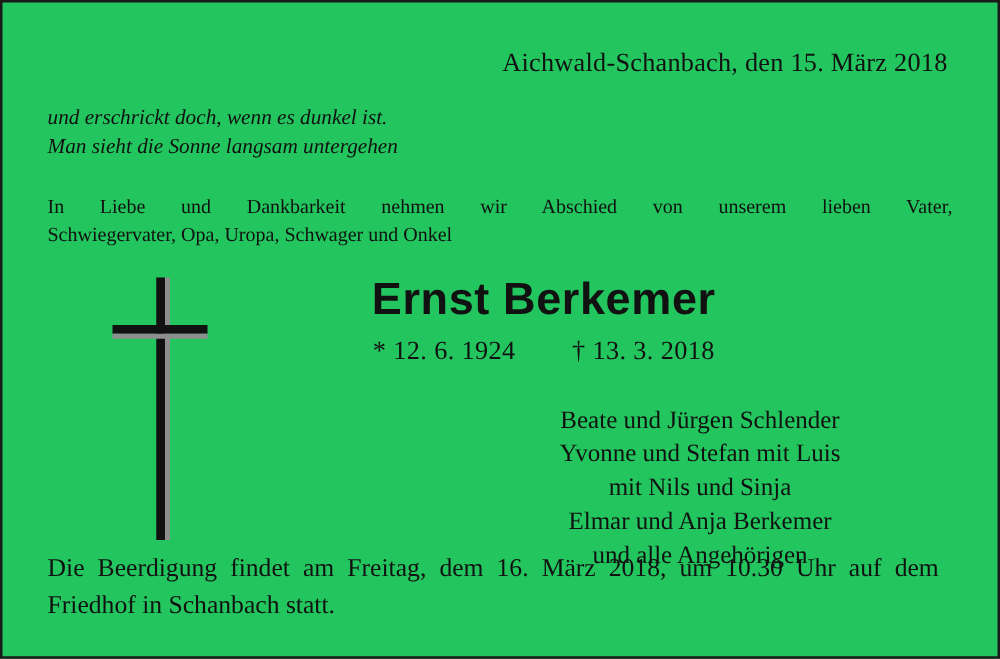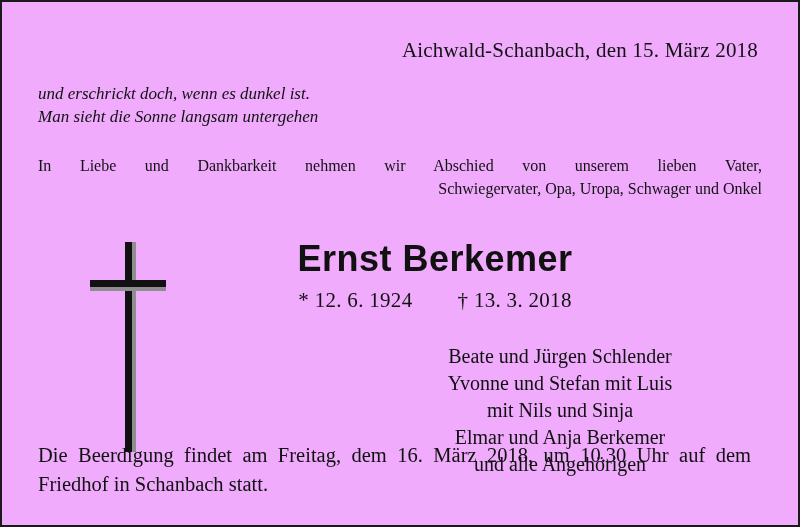--- a/index.html
+++ b/index.html
@@ -13,21 +13,21 @@
     font-family: "Liberation Serif", serif;
     color: #111111;
     overflow: hidden;
   }
   .obituary {
     position: relative;
     box-sizing: border-box;
     width: 800px;
     height: 527px;
     border: 2px solid #1a1a1a;
-    background: #f0abfc;
+    background: #22c55e;
     padding: 26px 36px 0 36px;
   }
   .place-date {
     text-align: right;
     font-size: 21px;
     letter-spacing: 0.2px;
     margin: 10px 4px 0 0;
   }
   .motto {
     margin-top: 20px;
@@ -42,25 +42,25 @@
   .intro {
     margin-top: 26px;
     font-size: 16px;
     line-height: 1.42;
   }
   .intro .line1 {
     text-align: justify;
     text-align-last: justify;
   }
   .intro .line2 {
-    text-align: right;
+    text-align: left;
   }
   .center-block {
     position: relative;
-    margin-top: 38px;
+    margin-top: 18px;
     min-height: 230px;
   }
   .cross {
     position: absolute;
     left: 52px;
     top: 4px;
     width: 76px;
     height: 210px;
   }
   .cross .vert {

